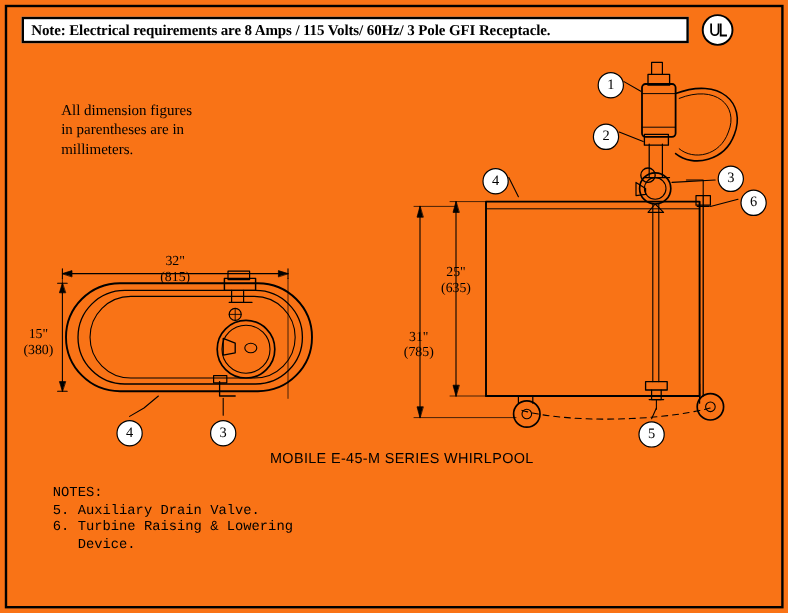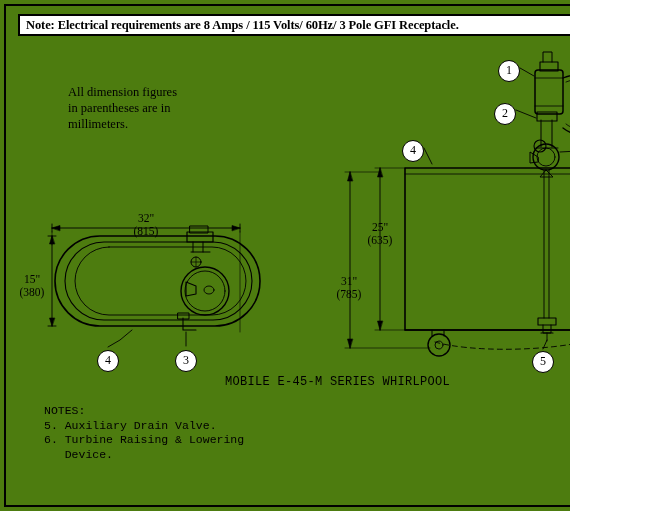--- a/index.html
+++ b/index.html
@@ -5,23 +5,23 @@
   html, body {
     margin: 0;
     padding: 0;
     background: #ffffff;
   }
   body {
     font-family: "Liberation Sans", sans-serif;
   }
   #page {
     position: relative;
-    width: 570px;
+    width: 657px;
     height: 511px;
-    background: #4d7c0f;
+    background: #f97316;
     overflow: hidden;
   }
   .outer-border {
     position: absolute;
     left: 4px;
     top: 4px;
     width: 649px;
     height: 503px;
     border: 2px solid #000;
     box-sizing: border-box;
@@ -50,21 +50,21 @@
     left: 584px;
     top: 11px;
     width: 28px;
     height: 28px;
   }
   .ul-mark svg { display:block; }
 
   
   .dim-note {
     position: absolute;
-    left: 68px;
+    left: 51px;
     top: 84px;
     font-family: "Liberation Serif", serif;
     font-size: 12.5px;
     line-height: 16px;
     color: #000;
     white-space: pre-line;
   }
 
   
   #art {
@@ -96,21 +96,21 @@
     font-size: 11.5px;
     line-height: 13px;
     color: #000;
     text-align: center;
     white-space: pre-line;
   }
   .caption {
     position: absolute;
     left: 225px;
     top: 375px;
-    font-family: Liberation Mono, monospace;
+    font-family: Liberation Sans, sans-serif;
     font-size: 12px;
     letter-spacing: 0.3px;
     color: #000;
     white-space: nowrap;
   }
 
   
   .notes {
     position: absolute;
     left: 44px;

